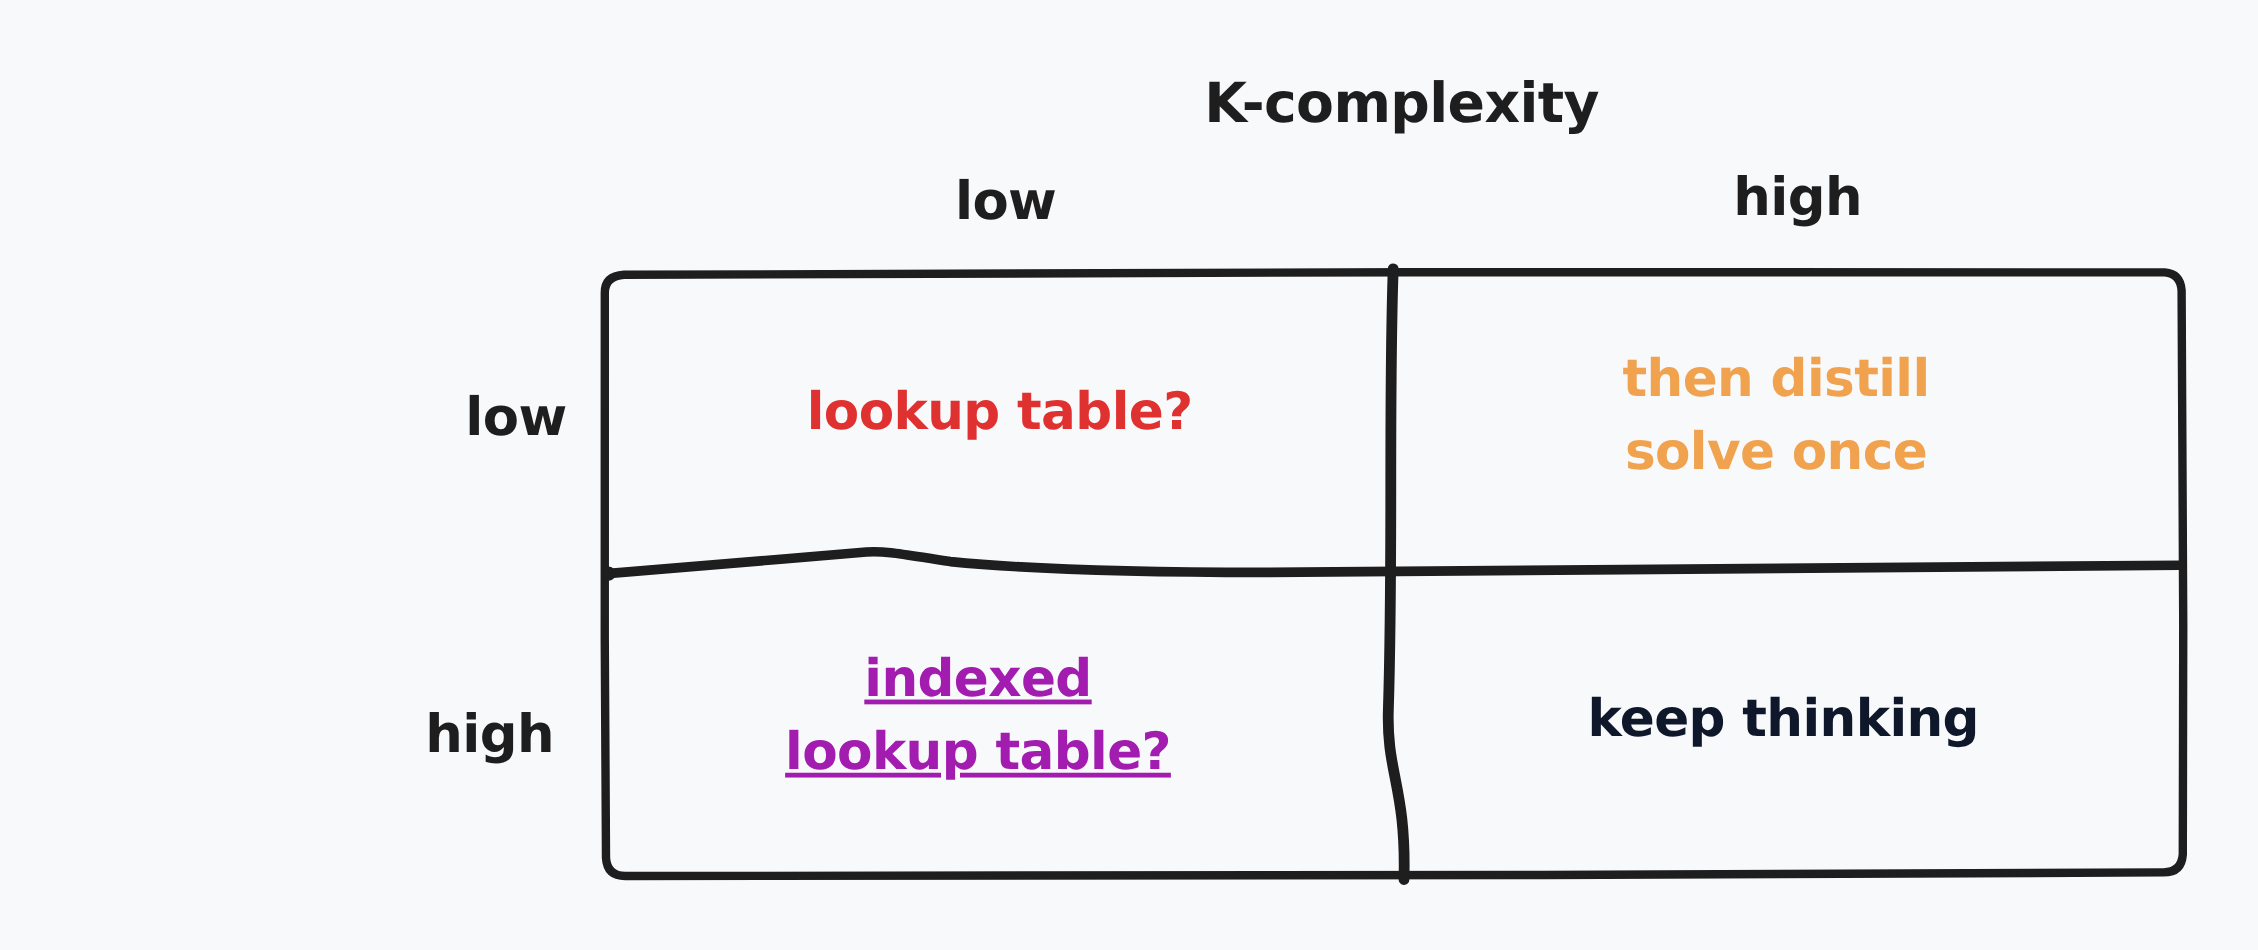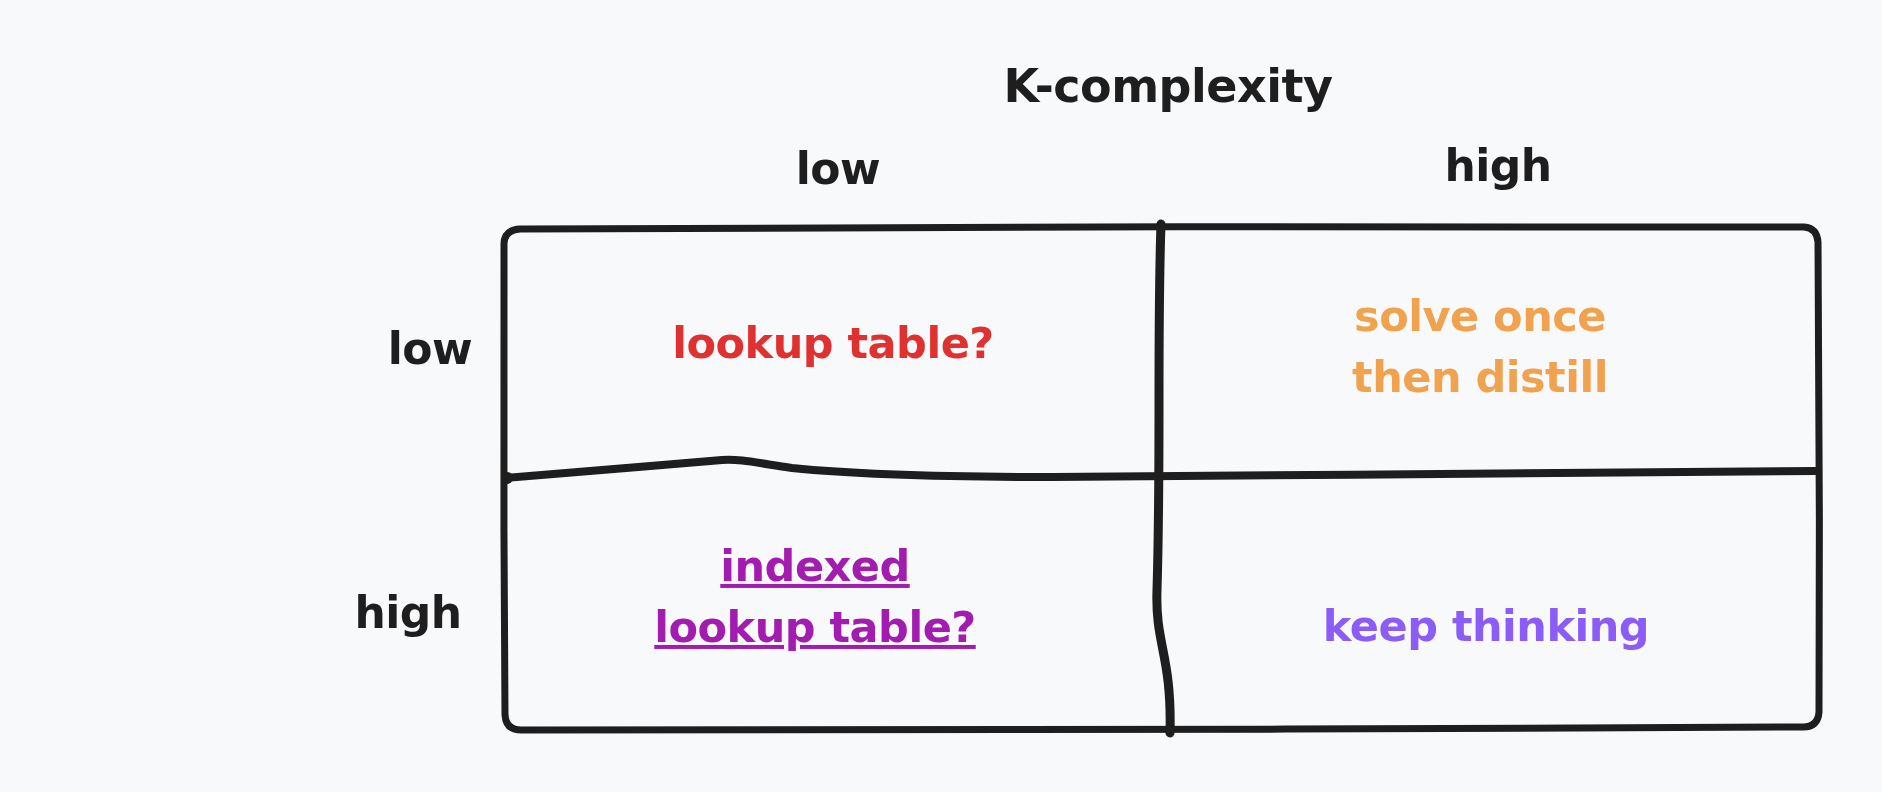--- a/index.html
+++ b/index.html
@@ -79,24 +79,24 @@
   <div class="lbl tick x-high">high</div>
 
   <div class="lbl tick y-low">low</div>
 
 
   <div class="lbl tick y-high">high</div>
 
   <div class="lbl cell-text q-tl" style="color: rgb(224, 49, 49);">lookup table?</div>
 
   <div class="lbl cell-text q-tr" style="color: rgb(240, 162, 78);">
+    <div>then distill</div>
     <div>solve once</div>
-    <div>then distill</div>
   </div>
 
   <div class="lbl cell-text q-bl" style="color: #a21caf; text-decoration: underline;">
     <div>indexed</div>
     <div>lookup table?</div>
   </div>
 
-  <div class="lbl cell-text q-br" style="color: #8b5cf6; margin-top: 27px;">keep thinking</div>
+  <div class="lbl cell-text q-br" style="color: #0f172a;">keep thinking</div>
 
 </div>
 
 </body></html>

